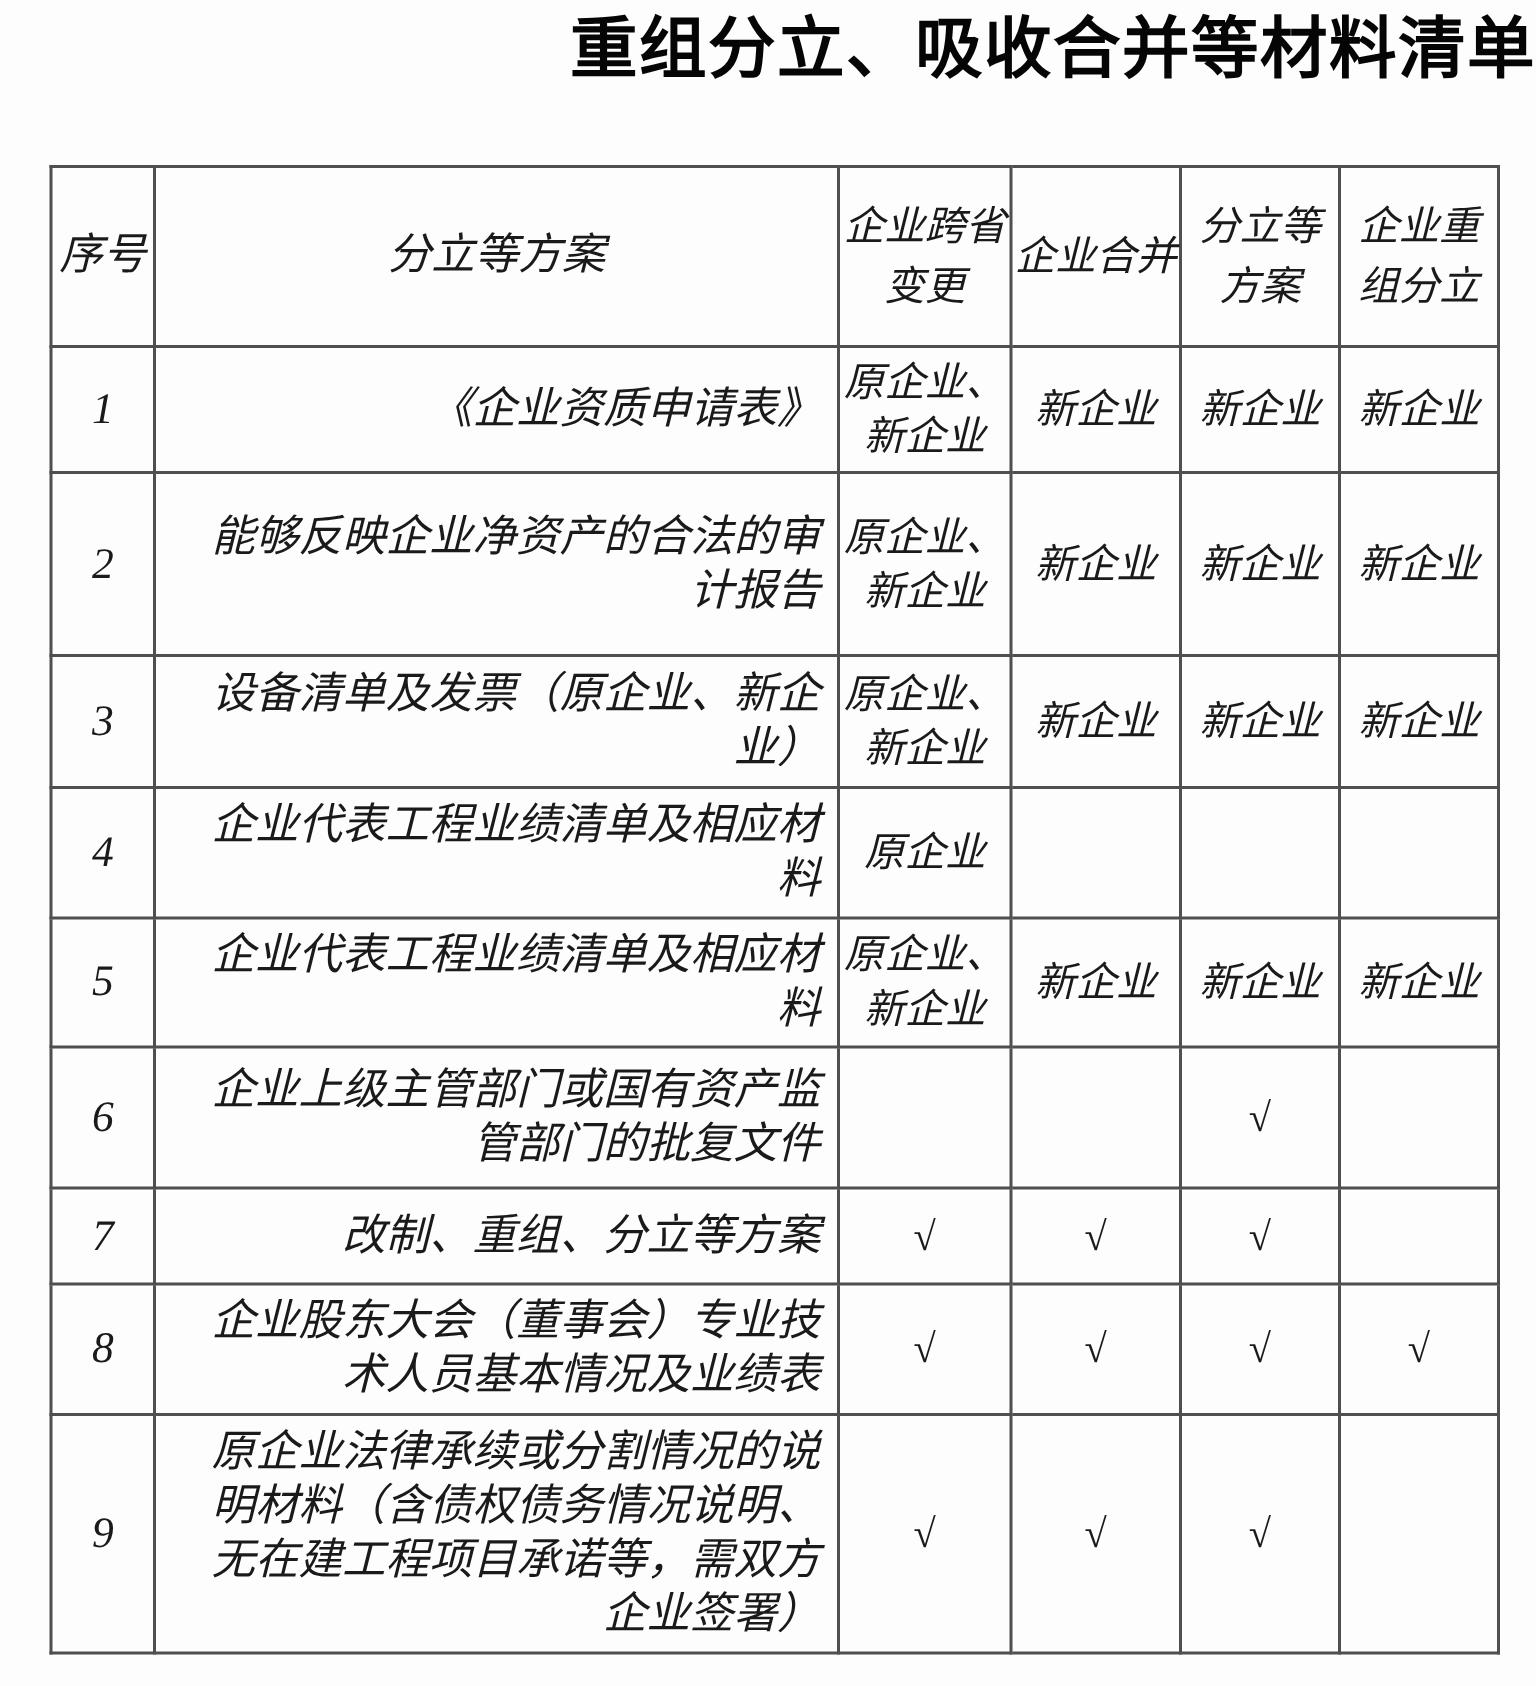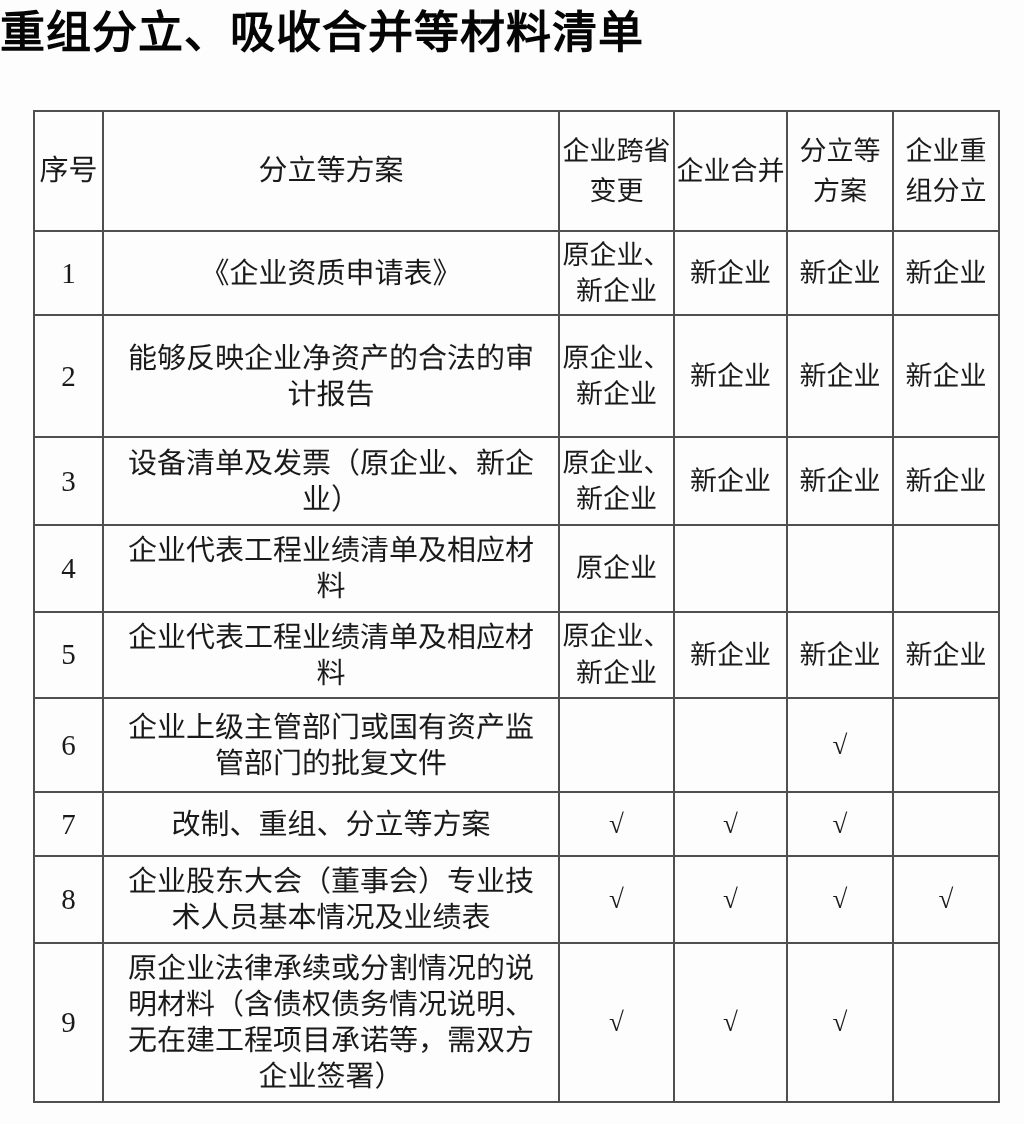--- a/index.html
+++ b/index.html
@@ -13,55 +13,56 @@
     width: 1024px;
     height: 1124px;
     background: #fdfdfd;
     overflow: hidden;
     font-family: "Liberation Serif", "DejaVu Serif", serif;
     color: #1a1a1a;
   }
 
   .title {
     margin-top: 6px;
-    text-align: left;
+    text-align: right;
     font-size: 45px;
     font-weight: bold;
     letter-spacing: 1px;
     line-height: 1.2;
     color: #050505;
   }
 
   table.materials-table {
     border-collapse: collapse;
     table-layout: fixed;
     margin-left: 33px;
     margin-top: 50px;
     width: 965px;
     background: #fdfdfd;
+    font-style: italic;
   }
 
   .materials-table th,
   .materials-table td {
     border: 2px solid #4f4f4f;
     vertical-align: middle;
     font-weight: normal;
     text-align: center;
     padding: 2px;
   }
 
   
   .materials-table thead tr { height: 120px; }
   .materials-table th { font-size: 29px; line-height: 1.5; }
   .materials-table th.c-val { font-size: 27px; padding: 2px 1px; }
 
   
   td.c-no { font-size: 29px; }
   td.c-material {
-    text-align: center;
+    text-align: right;
     font-size: 29px;
     line-height: 1.25;
     padding: 6px 11px;
   }
   td.c-val { font-size: 27px; line-height: 1.35; padding: 2px 1px; }
 
   
   tbody tr:nth-child(1) { height: 84px; }
   tbody tr:nth-child(2) { height: 122px; }
   tbody tr:nth-child(3) { height: 88px; }

